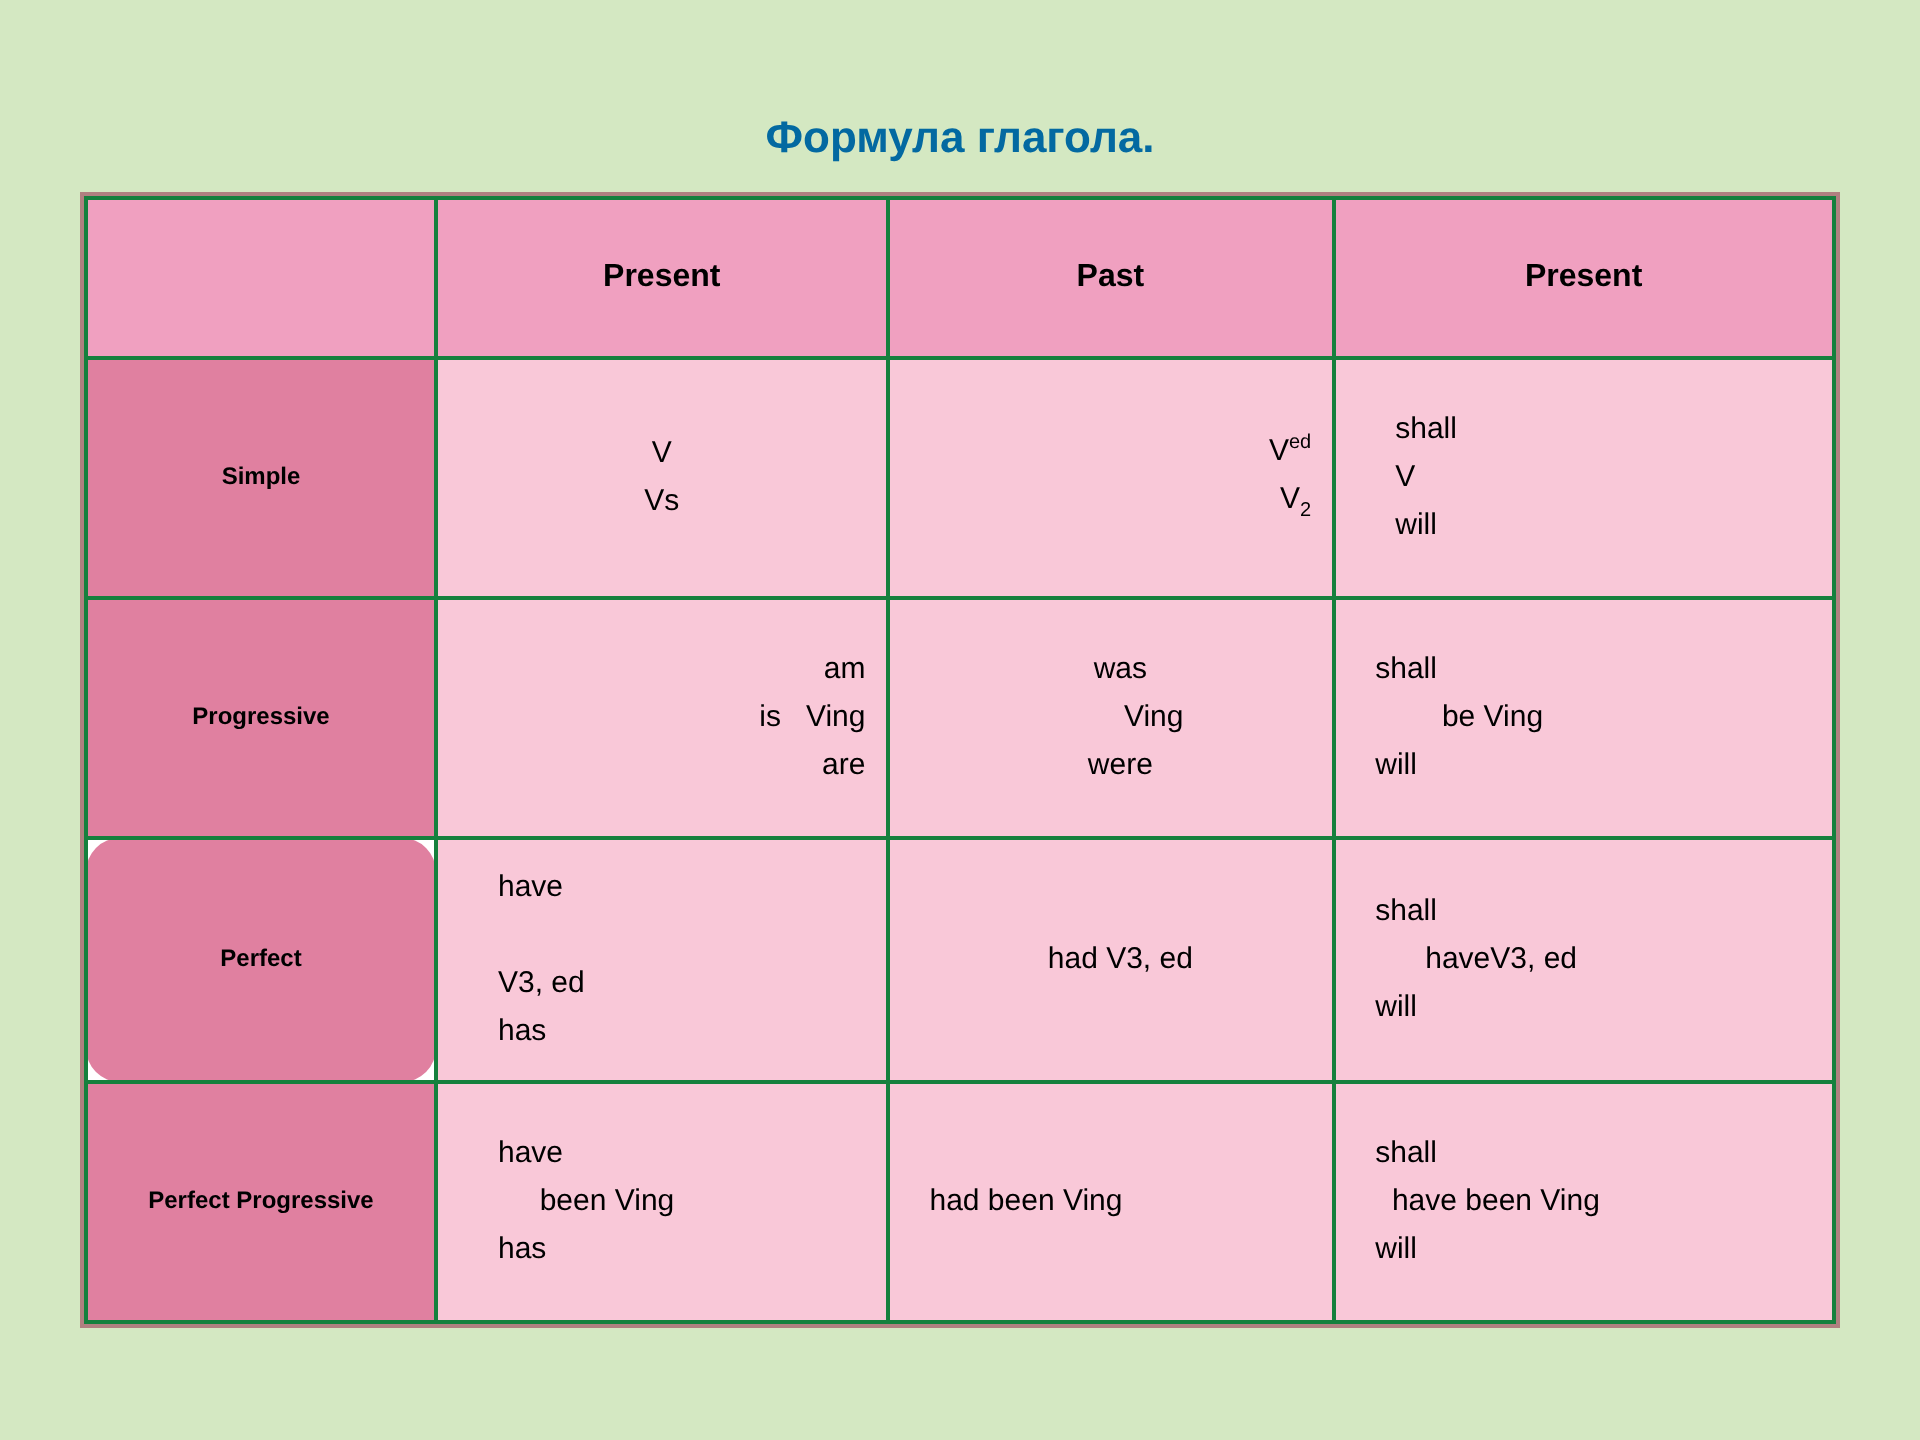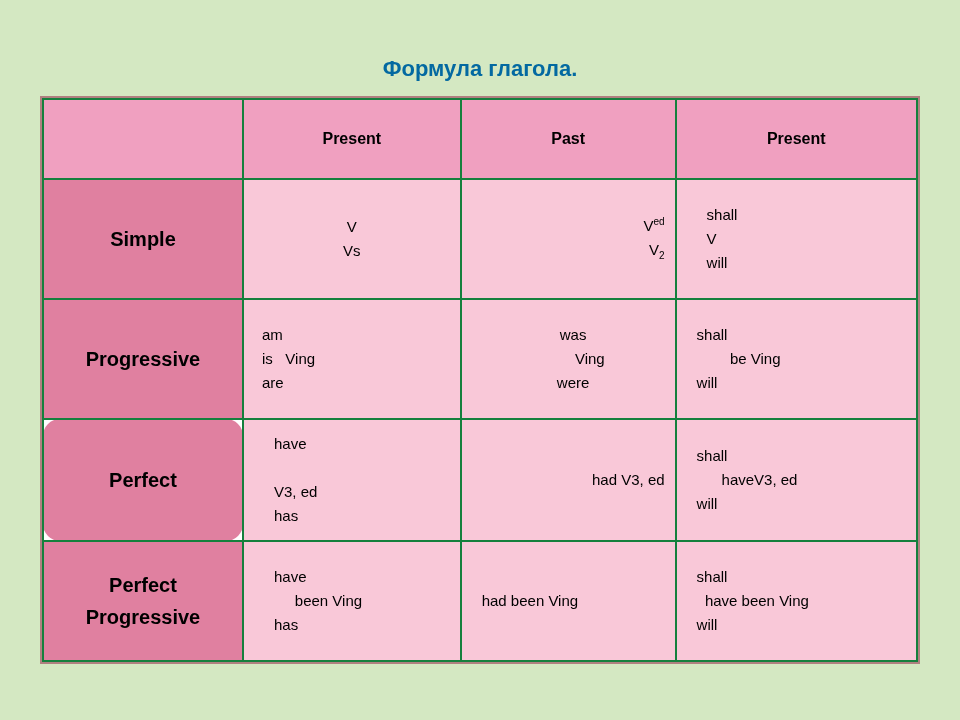--- a/index.html
+++ b/index.html
@@ -42,22 +42,22 @@
     }
     .header-row td {
       background: #f0a0c0;
       font-weight: bold;
       font-size: 16px;
       height: 80px;
     }
     .row-label {
       background: #e080a0;
       font-weight: bold;
-      font-size: 20px;
-      width: 200px;
+      font-size: 12px;
+      width: 175px;
     }
     .cell-content {
       background: #f9c8d8;
     }
     .top-left {
       background: #f0a0c0;
     }
     sup {
       font-size: 10px;
       vertical-align: super;
@@ -87,37 +87,37 @@
             <td class="row-label" style="white-space: pre-line;">Simple</td>
             <td class="cell-content" style="white-space: pre; text-align: center; padding-left: 10px;">V
 Vs</td>
             <td class="cell-content" style="white-space: pre; text-align: right; padding-left: 10px;">V<sup>ed</sup><br>V<sub>2</sub></td>
             <td class="cell-content" style="white-space: pre-line; text-align: left; padding-left: 30px;">shall
        V
 will</td>
           </tr>
           <tr style="height: 120px;">
             <td class="row-label" style="white-space: pre-line;">Progressive</td>
-            <td class="cell-content" style="white-space: pre; text-align: left; padding-left: 18px;">am
+            <td class="cell-content" style="white-space: pre; text-align: right; padding-left: 32px;">am
 is   Ving
 are</td>
             <td class="cell-content" style="white-space: pre; text-align: center; padding-left: 20px;">was
         Ving
 were</td>
             <td class="cell-content" style="white-space: pre; text-align: left; padding-left: 20px;">shall
         be Ving
 will</td>
           </tr>
           <tr style="height: 120px;">
             <td class="row-label" style="white-space: pre-line; border-radius: 17px;">Perfect</td>
             <td class="cell-content" style="white-space: pre; text-align: left; padding-left: 30px;">have
 
 V3, ed
 has</td>
-            <td class="cell-content" style="white-space: pre; text-align: right; padding-left: 20px;">had V3, ed</td>
+            <td class="cell-content" style="white-space: pre; text-align: center; padding-left: 20px;">had V3, ed</td>
             <td class="cell-content" style="white-space: pre; text-align: left; padding-left: 20px;">shall
       haveV3, ed
 will</td>
           </tr>
           <tr style="height: 120px;">
             <td class="row-label" style="white-space: pre-line; margin-left: 24px;">Perfect Progressive</td>
             <td class="cell-content" style="white-space: pre; text-align: left; padding-left: 30px;">have
      been Ving
 has</td>
             <td class="cell-content" style="white-space: pre; text-align: left; padding-left: 20px;">had been Ving</td>

